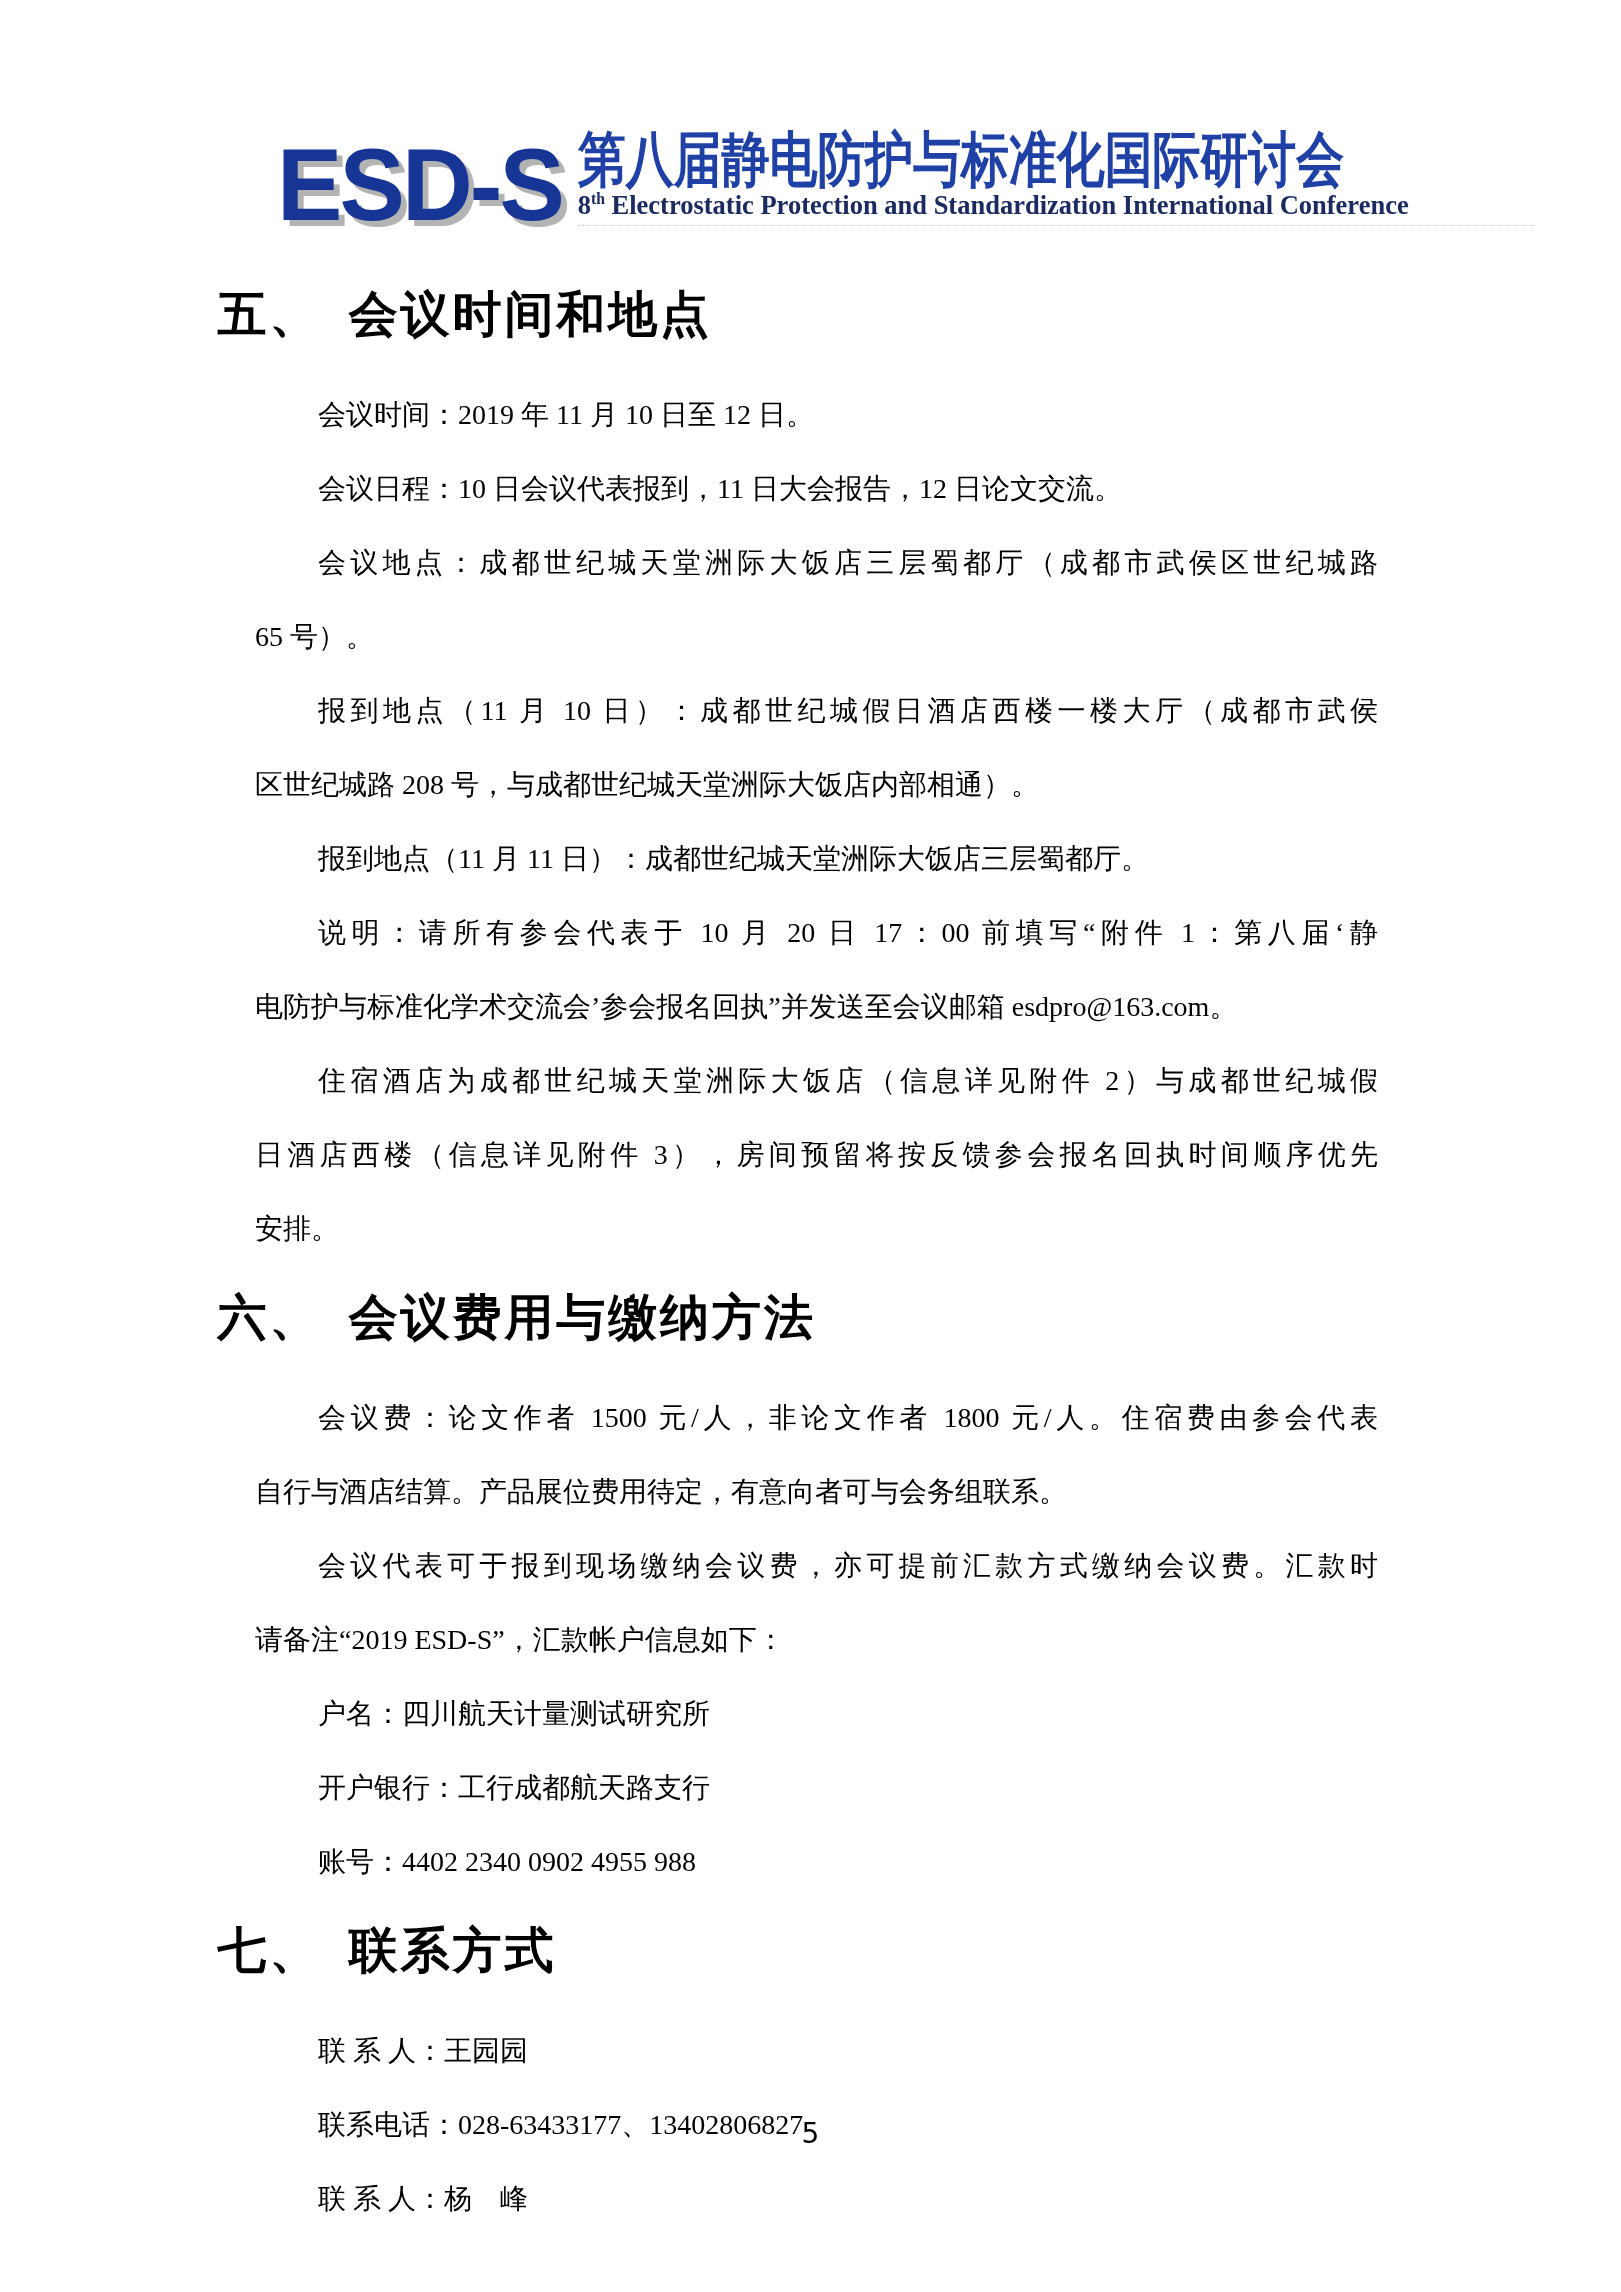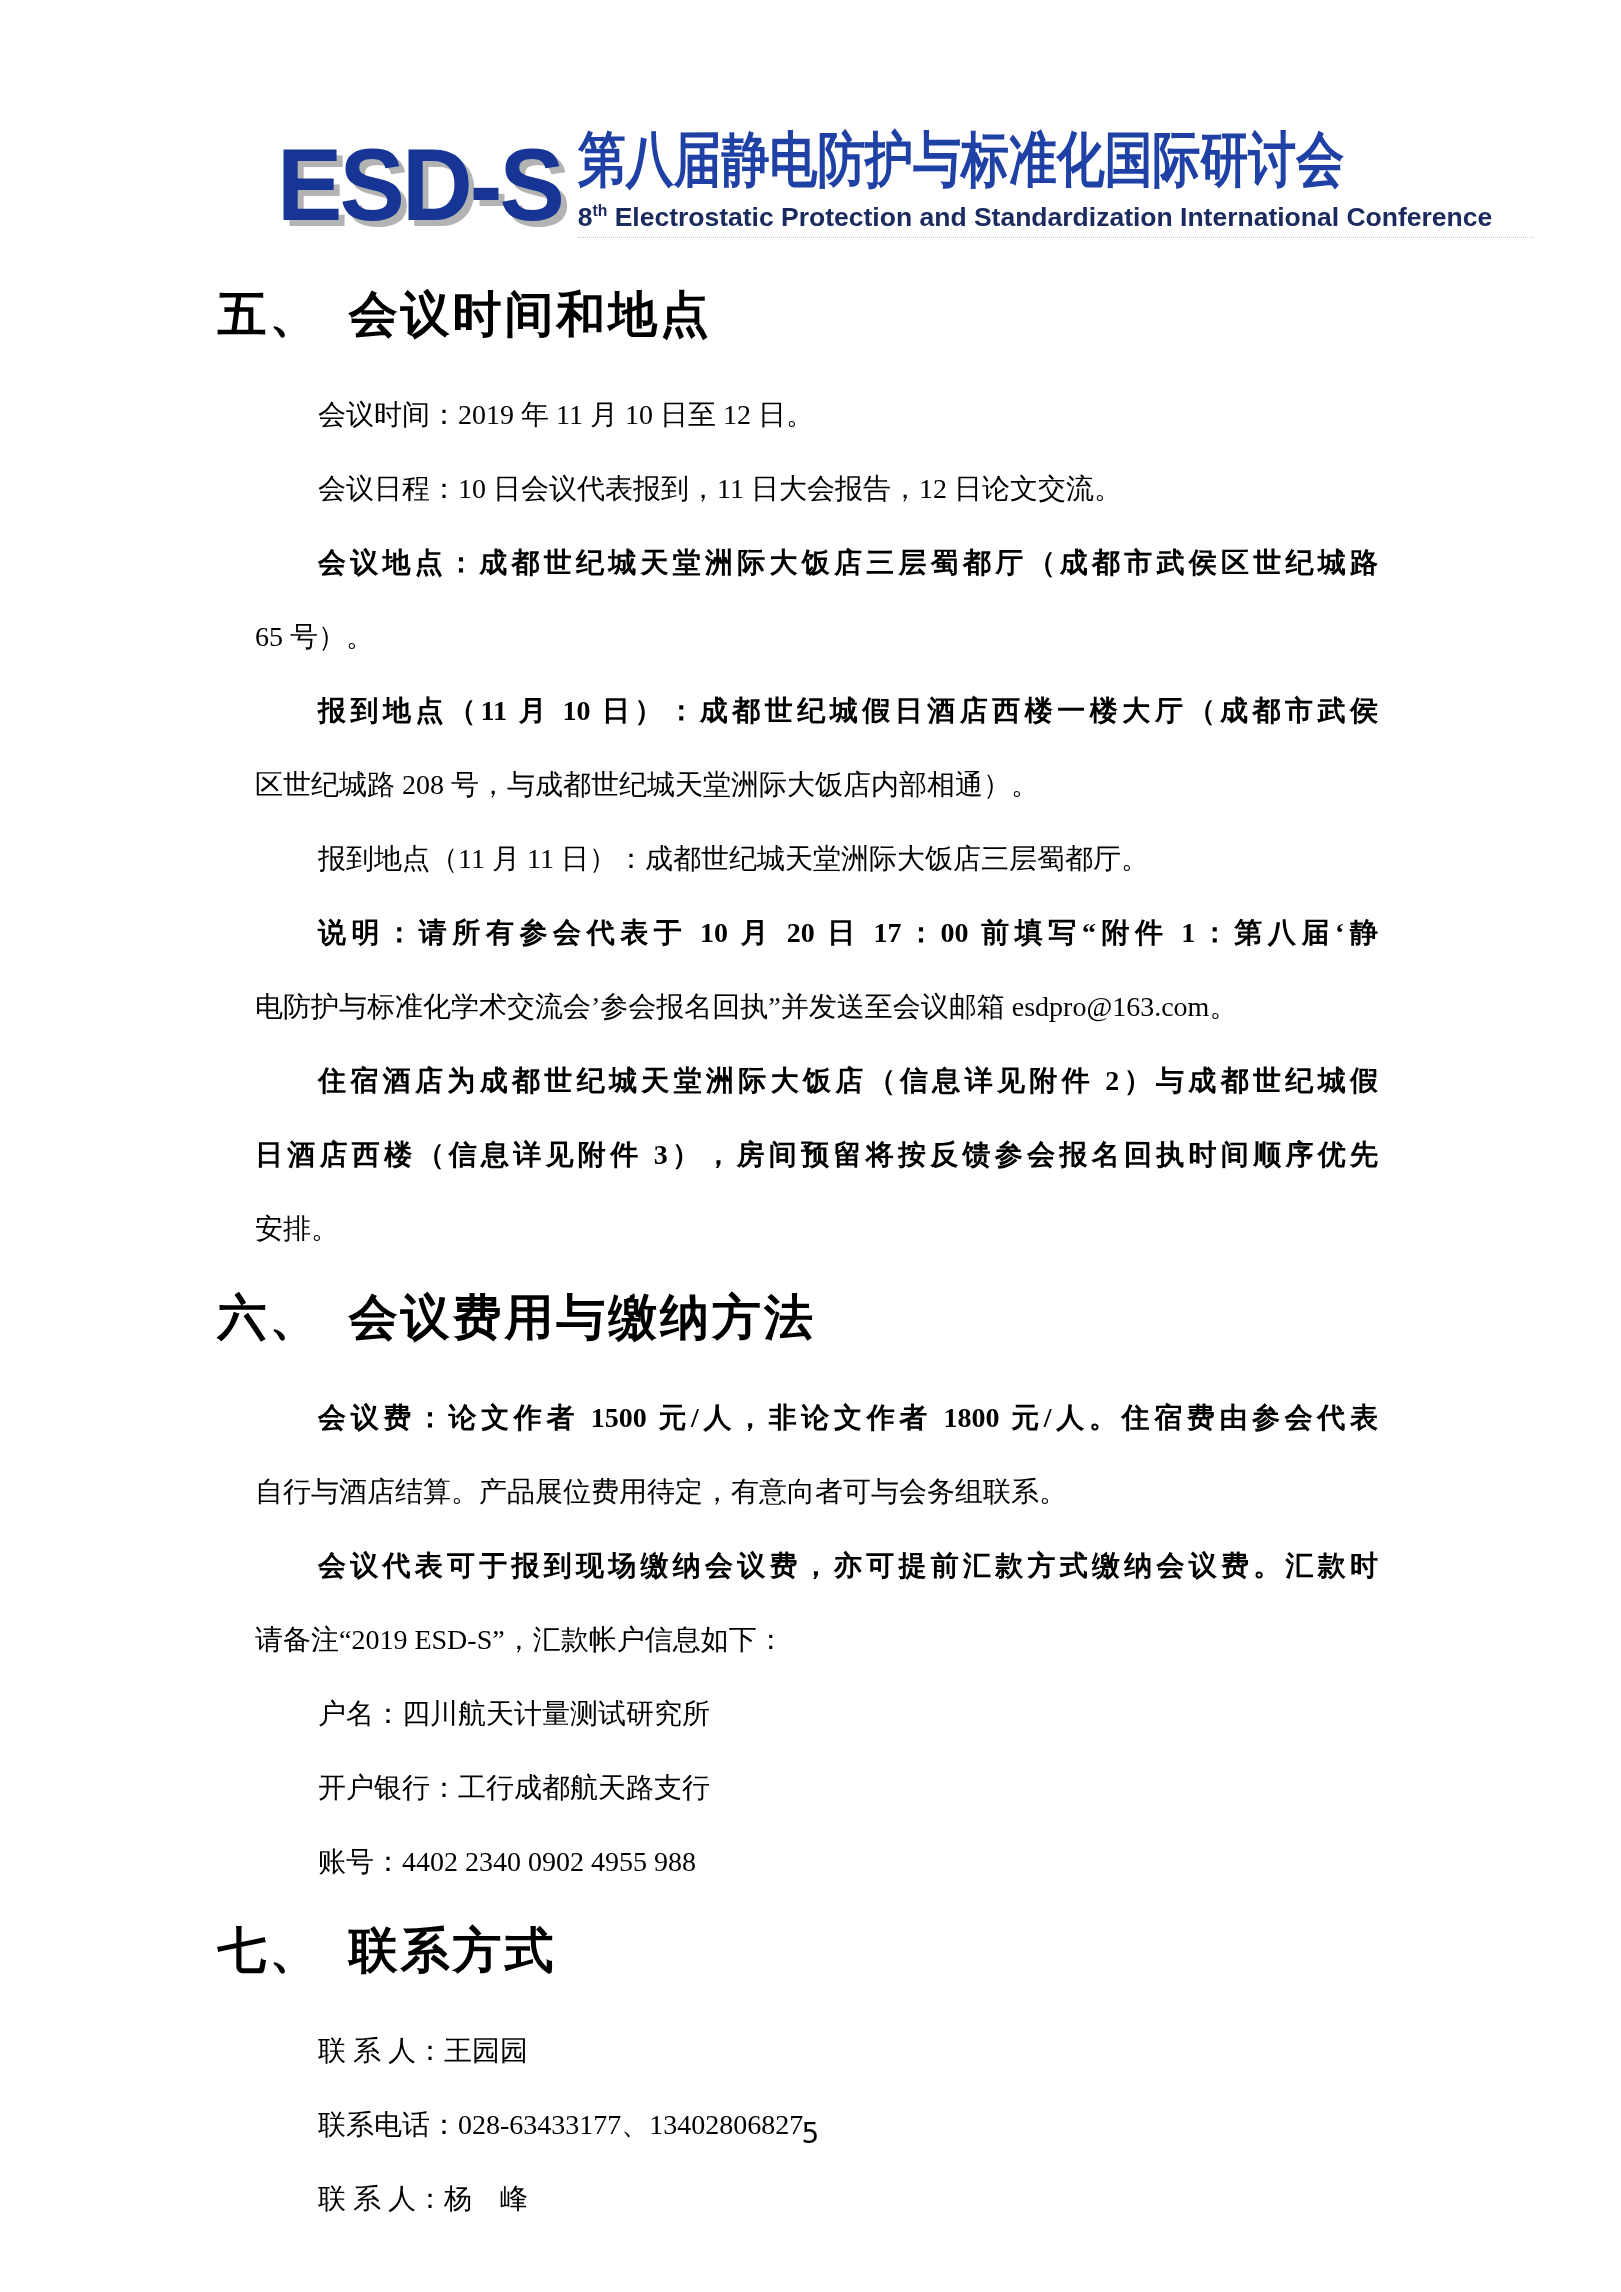--- a/index.html
+++ b/index.html
@@ -29,25 +29,25 @@
   .titles{margin-left:15.7px;padding-top:17.6px;}
   .title-cn{
     font-family:"Liberation Sans","DejaVu Sans",sans-serif;
     font-weight:bold;
     font-size:57px;line-height:1.06;
     color:#1F41A6;
     white-space:nowrap;
     transform:scale(0.84,1.05);transform-origin:left top;
   }
   .title-en{
-    font-family:Liberation Sans, sans-serif;
+    font-family:Liberation Serif, serif;
     font-weight:bold;
     font-size:26.5px;line-height:1.1;
     color:#1B2B60;
-    margin-top:14px;
+    margin-top:2px;
     width:956px;
     border-bottom:1px dotted #c9c9c9;
     padding-bottom:4.9px;
     white-space:nowrap;
   }
   .title-en sup{font-size:15.7px;}
   
   main{
     position:absolute;left:243px;top:286px;width:1147px;
   }
@@ -60,21 +60,21 @@
   }
   section:first-child .sec-head{margin-top:0;}
   .sec-num{margin-right:27.4px;}
   .sec-body{}
   .line{
     font-size:28px;line-height:62px;
     margin:12px;
   }
   .line.first{text-indent:63px;margin-top:5.9px;}
   .sec-body .line:first-child{margin-top:0;}
-  .line.fill{text-align:justify;text-align-last:justify;font-weight:bold;}
+  .line.fill{text-align:justify;text-align-last:justify;}
   
   .pageno{
     position:absolute;left:0;top:2117px;width:100%;
     text-align:center;
     font-family:"DejaVu Sans","Liberation Sans",sans-serif;
     font-size:28px;color:#000;
   }
 </style>
 </head>
 <body>

